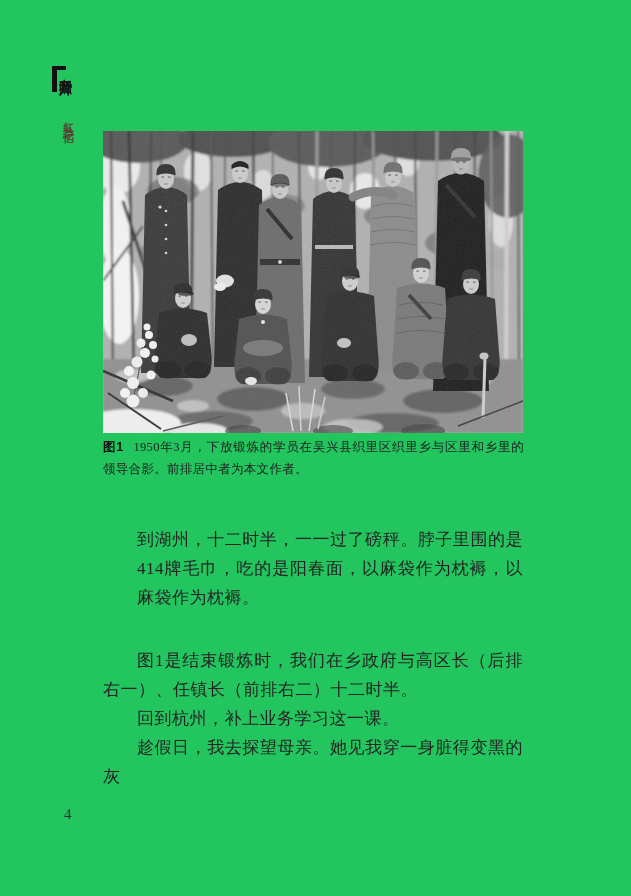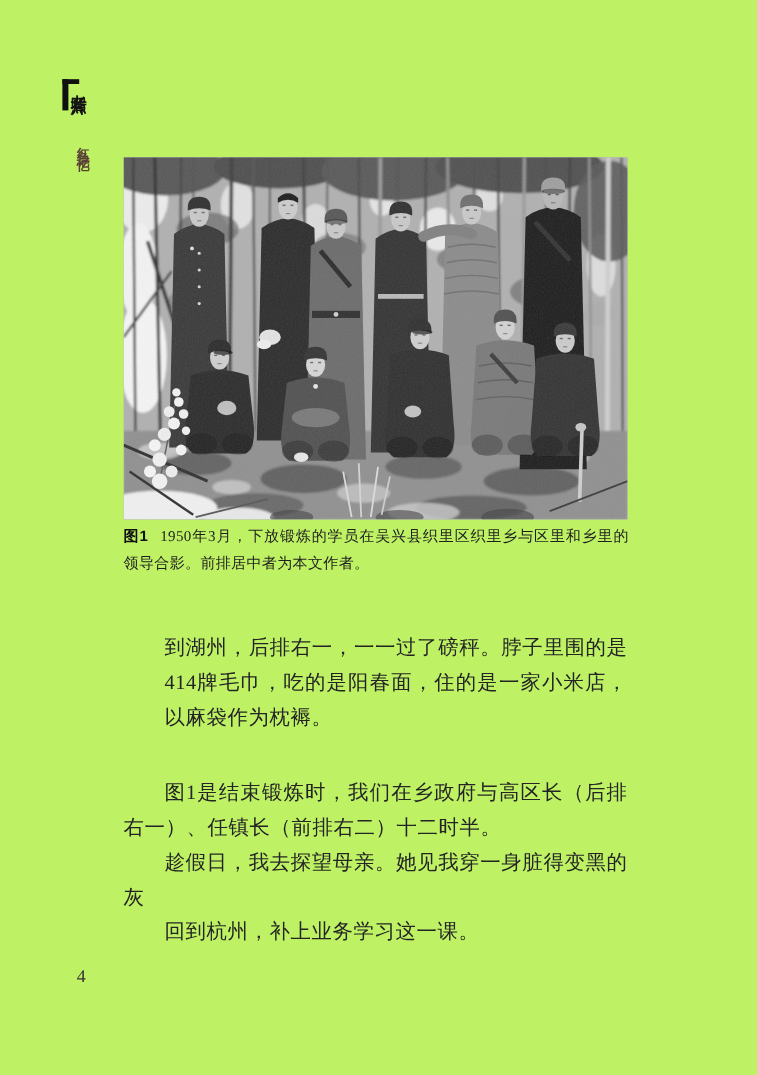--- a/index.html
+++ b/index.html
@@ -4,21 +4,21 @@
 <style>
   html,body{margin:0;padding:0;}
   body{
     width:631px;height:896px;
     background:#ffffff;
     font-family:"Liberation Serif", serif;
     position:relative;
     overflow:hidden;
     color:#262626;
   }
-  .page{position:absolute;inset:0;background:#bef264;}
+  .page{position:absolute;inset:0;background:#22c55e;}
 
   
   .series-bracket{
     position:absolute;left:52px;top:66px;
     width:9px;height:22px;
     border-left:5px solid #101010;
     border-top:4px solid #101010;
   }
   .series-title{
     position:absolute;left:56px;top:68px;
@@ -343,21 +343,21 @@
 
       <rect x="0" y="0" width="420" height="302" filter="url(#grain)" opacity="0.45"></rect>
     </svg>
   </figure>
 
   <p class="caption">
     <span class="cap-label">图1</span><span class="cap-text">1950年3月，下放锻炼的学员在吴兴县织里区织里乡与区里和乡里的领导合影。前排居中者为本文作者。</span>
   </p>
 
   <main class="body-text">
-    <p class="quote">到湖州，后排右一，一一过了磅秤。脖子里围的是414牌毛巾，吃的是阳春面，住的是一家小米店，以麻袋作为枕褥。</p>
+    <p class="quote">到湖州，十二时半，一一过了磅秤。脖子里围的是414牌毛巾，吃的是阳春面，以麻袋作为枕褥，以麻袋作为枕褥。</p>
     <p class="para">图1是结束锻炼时，我们在乡政府与高区长（后排右一）、任镇长（前排右二）十二时半。</p>
+    <p class="para">回到杭州，补上业务学习这一课。</p>
     <p class="para">趁假日，我去探望母亲。她见我穿一身脏得变黑的灰</p>
-    <p class="para">回到杭州，补上业务学习这一课。</p>
   </main>
 
   <div class="page-number">4</div>
 
 </div>
 
 </body></html>

